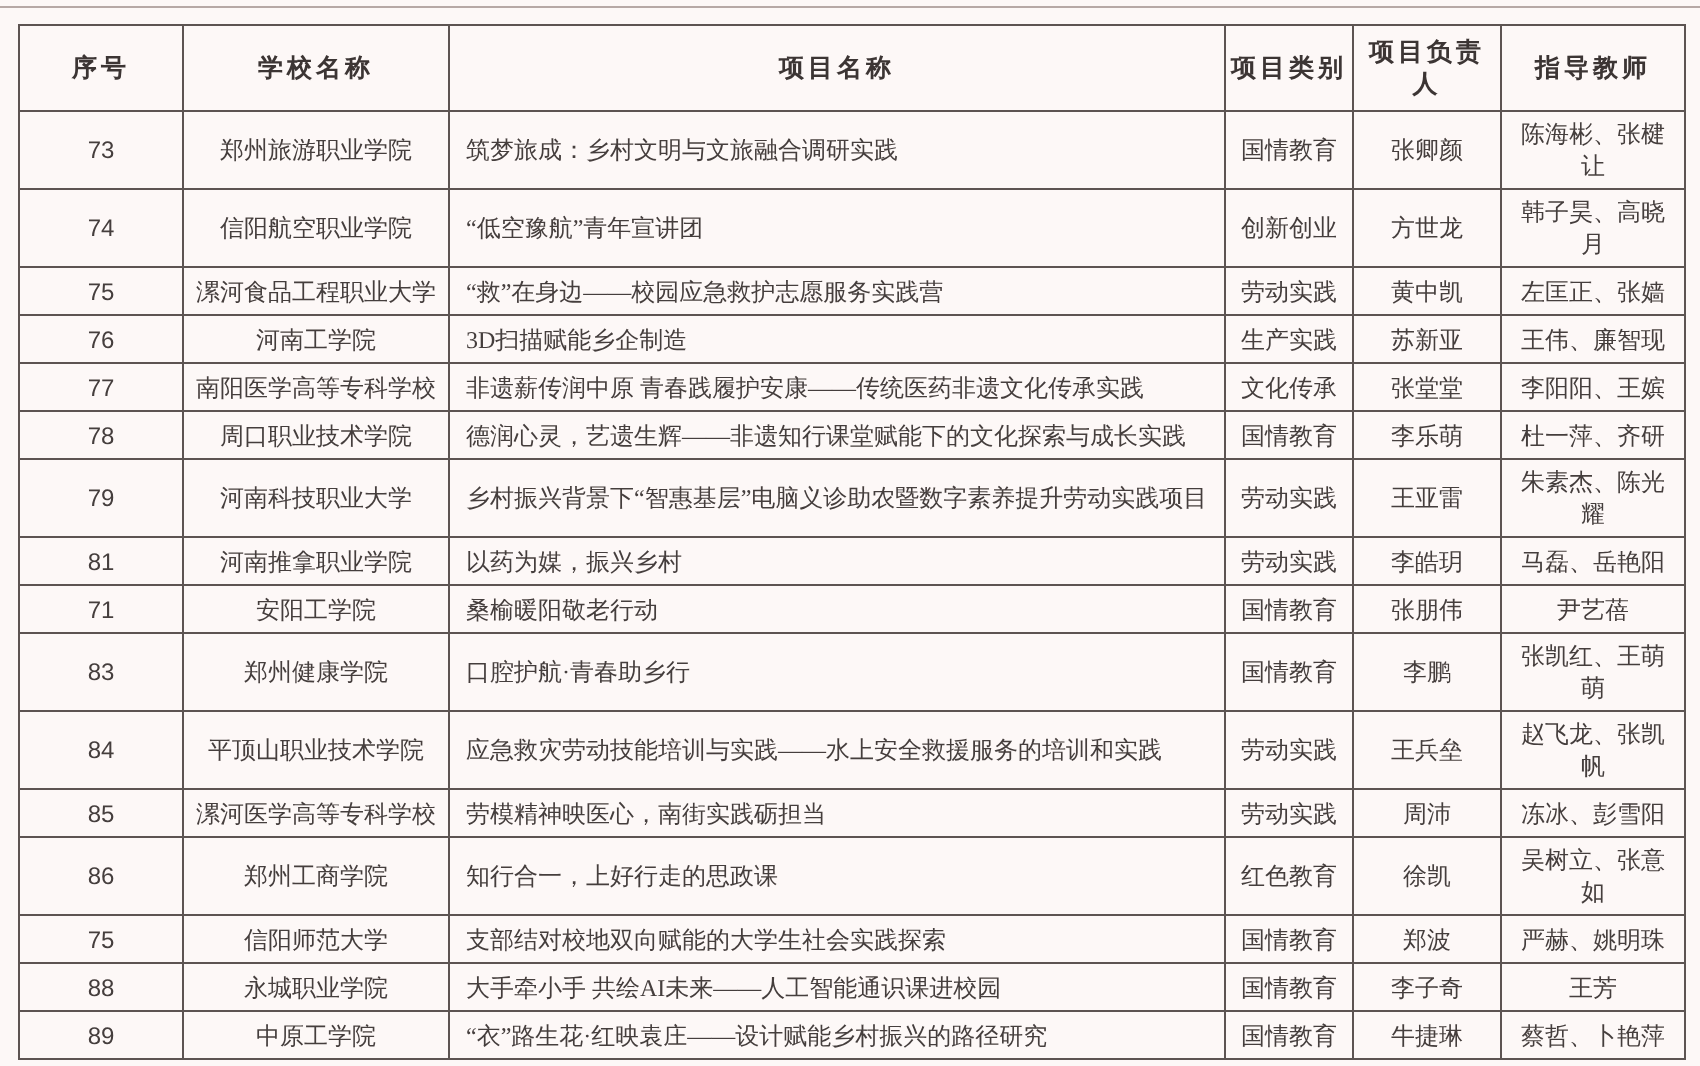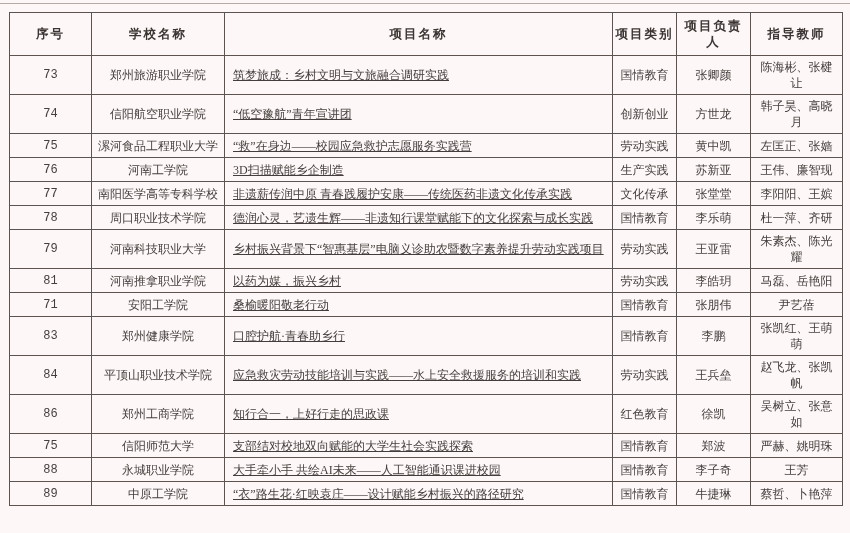--- a/index.html
+++ b/index.html
@@ -41,24 +41,23 @@
     font-size:12.5px;
     font-weight:bold;
     letter-spacing:2px;
     padding:5px 2px;
     color:#3c3534;
   }
   .doc-table td.cell-project{
     text-align:left;
     padding-left:8px;
     padding-right:6px;
-    text-decoration:underline;
   }
   .doc-table td.cell-no{
-    font-family:Liberation Mono, monospace;
+    font-family:Liberation Sans, sans-serif;
   }
   .doc-table tr{height:24px;}
 </style>
 </head>
 <body>
 
 <div class="top-rule"></div>
 
 <table class="doc-table">
   <colgroup>
@@ -162,20 +161,28 @@
       </tr>
       <tr>
         <td class="cell-no">84</td>
         <td class="cell-school">平顶山职业技术学院</td>
         <td class="cell-project">应急救灾劳动技能培训与实践——水上安全救援服务的培训和实践</td>
         <td class="cell-category">劳动实践</td>
         <td class="cell-leader">王兵垒</td>
         <td class="cell-teacher">赵飞龙、张凯帆</td>
       </tr>
       <tr>
+        <td class="cell-no">85</td>
+        <td class="cell-school">漯河医学高等专科学校</td>
+        <td class="cell-project">劳模精神映医心，南街实践砺担当</td>
+        <td class="cell-category">劳动实践</td>
+        <td class="cell-leader">周沛</td>
+        <td class="cell-teacher">冻冰、彭雪阳</td>
+      </tr>
+      <tr>
         <td class="cell-no">86</td>
         <td class="cell-school">郑州工商学院</td>
         <td class="cell-project">知行合一，上好行走的思政课</td>
         <td class="cell-category">红色教育</td>
         <td class="cell-leader">徐凯</td>
         <td class="cell-teacher">吴树立、张意如</td>
       </tr>
       <tr>
         <td class="cell-no">75</td>
         <td class="cell-school">信阳师范大学</td>

